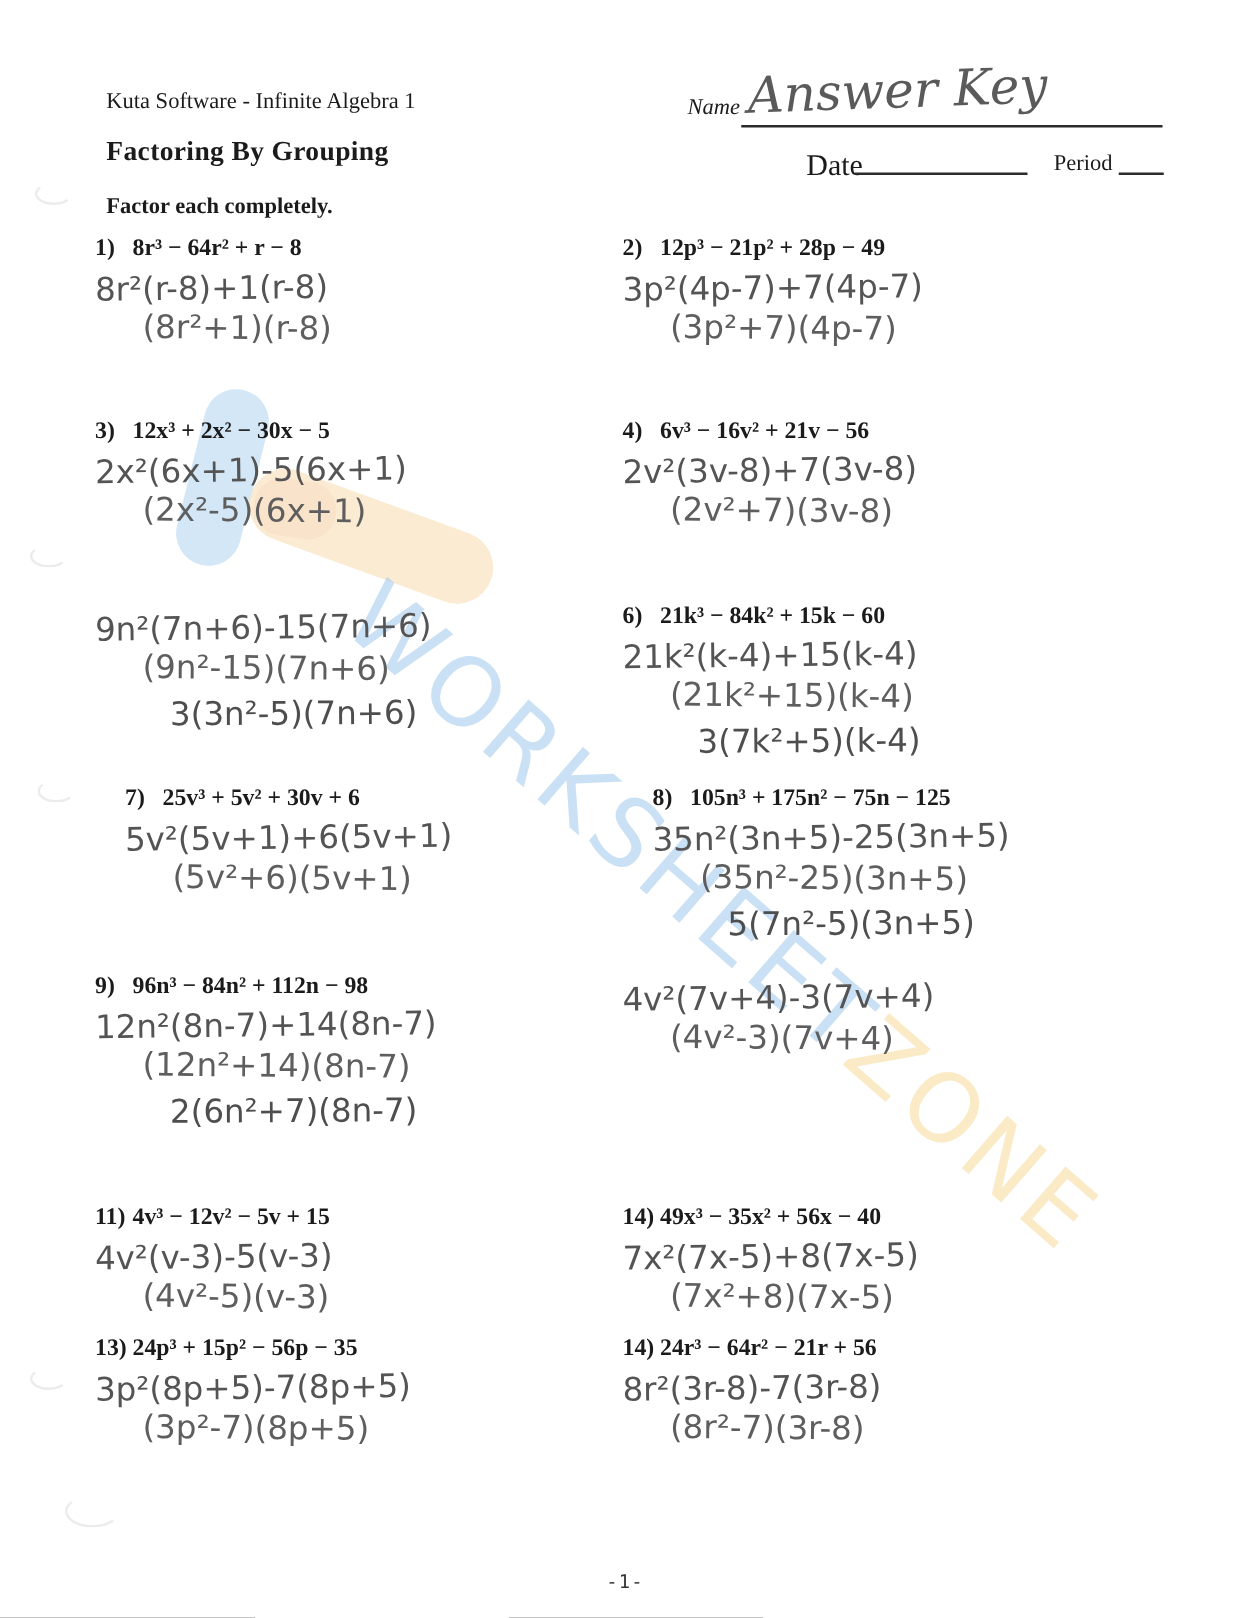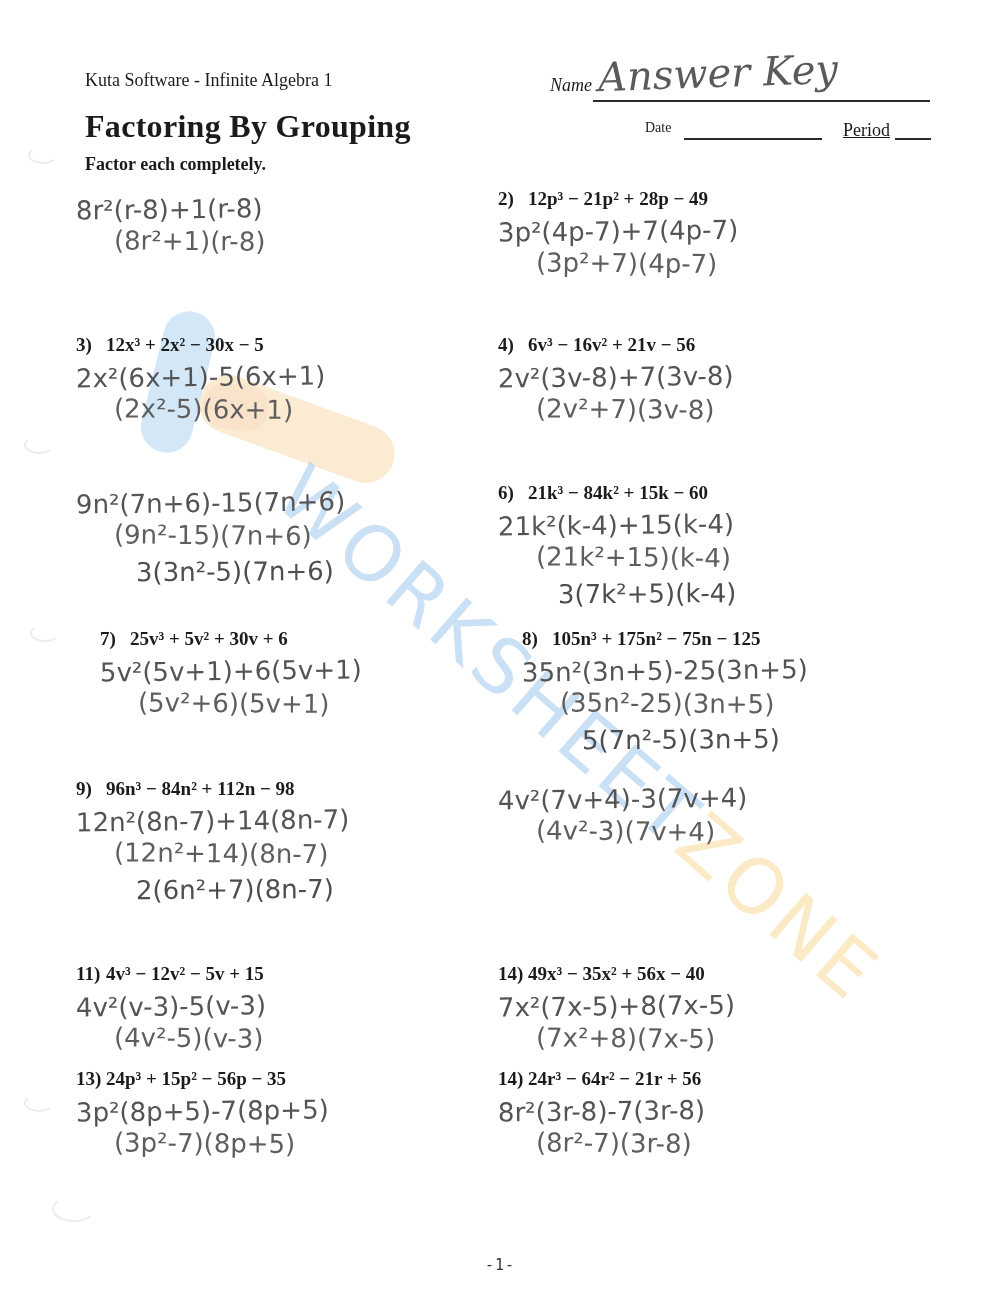--- a/index.html
+++ b/index.html
@@ -27,32 +27,32 @@
     background:rgba(188,218,243,0.65);transform:rotate(14deg);}
   .wm-pencil-pink{left:203px;top:384px;width:66px;height:46px;border-radius:22px;
     background:rgba(247,203,208,0.72);transform:rotate(8deg);}
   .wm-pencil-tan{left:195px;top:400px;width:204px;height:58px;border-radius:30px;
     background:rgba(249,229,197,0.78);transform:rotate(20deg);}
   .scan-mark{position:absolute;border:2px solid #ececec;border-radius:50%;
     width:26px;height:14px;border-top-color:transparent;border-right-color:transparent;}
   
   .content{position:absolute;inset:0;z-index:2;}
   .kuta-line{position:absolute;left:85px;top:70px;font-size:18px;}
-  .doc-title{position:absolute;left:85px;top:108px;font-size:32px;font-weight:600;letter-spacing:.3px;}
+  .doc-title{position:absolute;left:85px;top:108px;font-size:22px;font-weight:600;letter-spacing:.3px;}
   .name-label{position:absolute;left:550px;top:75px;font-size:18px;font-style:italic;}
   .name-underline{position:absolute;left:593px;top:72px;width:337px;height:28px;
     border-bottom:2px solid #2b2b2b;}
   .name-hand{
     position:absolute;left:598px;top:50px;
     font-family:"DejaVu Serif", serif;font-style:italic;
     font-size:40px;color:#5a5a5a;transform:rotate(-2deg);white-space:nowrap;
   }
-  .date-label{position:absolute;left:645px;top:120px;font-size:14px;}
+  .date-label{position:absolute;left:645px;top:120px;font-size:24px;}
   .date-underline{position:absolute;left:684px;top:118px;width:138px;height:20px;border-bottom:2px solid #2b2b2b;}
-  .period-label{position:absolute;left:843px;top:120px;font-size:18px;text-decoration:underline;}
+  .period-label{position:absolute;left:843px;top:120px;font-size:18px;}
   .period-underline{position:absolute;left:895px;top:118px;width:36px;height:20px;border-bottom:2px solid #2b2b2b;}
   .instructions{position:absolute;left:85px;top:154px;font-size:18px;font-weight:bold;}
   
   .problem{position:absolute;width:420px;}
   .col-left{left:76px;}
   .col-right{left:498px;}
   .row0{top:188px;}.row1{top:334px;}.row2{top:482px;}
   .row3{top:628px;margin-left:24px;}.row4{top:778px;}.row5{top:924px;margin-top:39px;}.row6{top:1068px;}
   .prob-head{font-size:19px;font-weight:600;white-space:nowrap;}
   .prob-num{display:inline-block;min-width:30px;font-weight:700;}
@@ -97,20 +97,23 @@
 
     <span class="date-label">Date</span>
     <div class="date-underline"></div>
     <span class="period-label">Period</span>
     <div class="period-underline"></div>
 
     <div class="instructions">Factor each completely.</div>
 
     <div id="problems-container">
         <div class="problem col-left row0">
+    <div class="prob-head">
+      <span class="prob-num">1)</span><span class="prob-expr">8r³ − 64r² + r − 8</span>
+    </div>
     <div class="work">
             <div class="hand work-line">8r²(r-8)+1(r-8)</div>
             <div class="hand work-line">(8r²+1)(r-8)</div>
           </div>
   </div>
         <div class="problem col-right row0">
     <div class="prob-head">
       <span class="prob-num">2)</span><span class="prob-expr">12p³ − 21p² + 28p − 49</span>
     </div>
     <div class="work">

